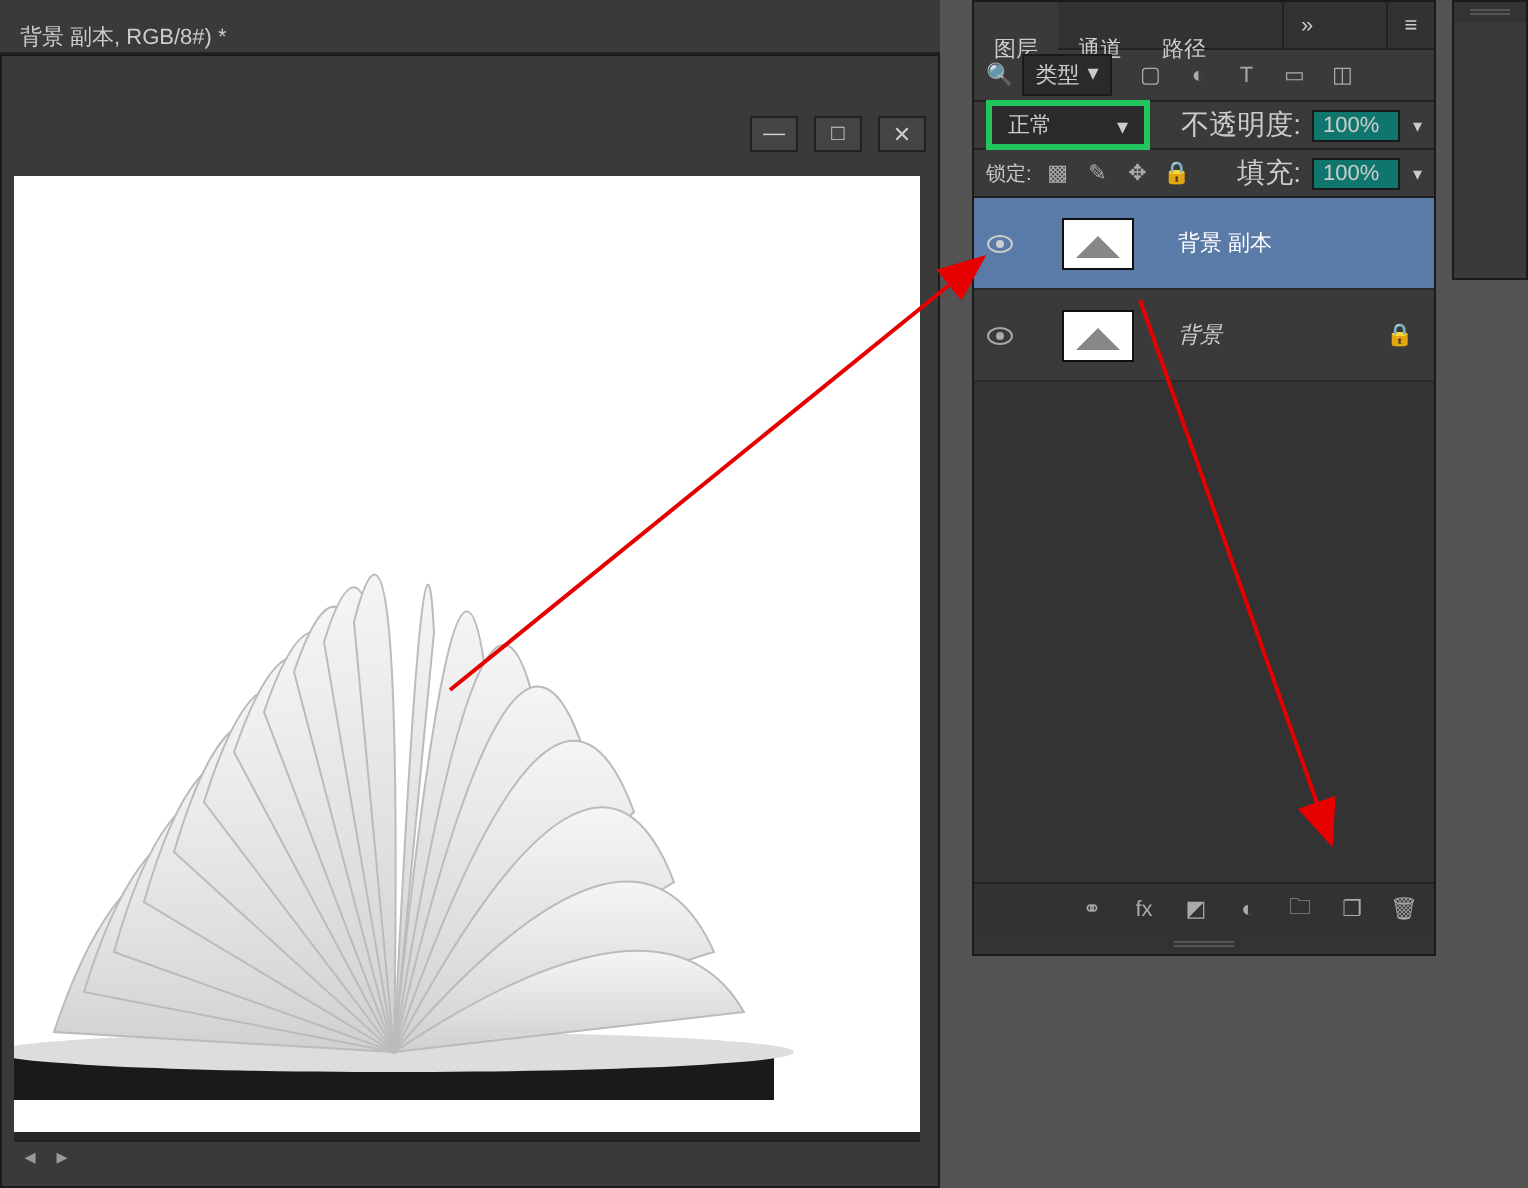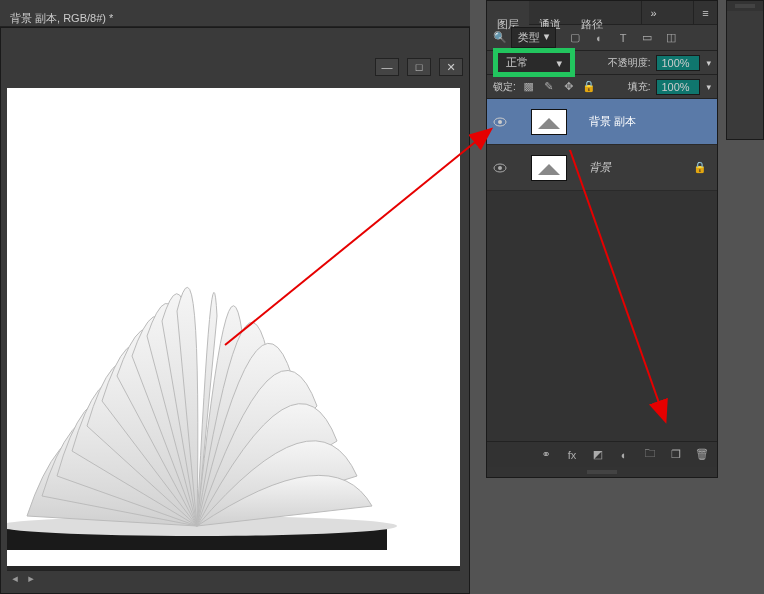--- a/index.html
+++ b/index.html
@@ -17,22 +17,22 @@
 .panel{position:absolute;right:46px;top:0;width:232px;background:#3a3a3a;border:1px solid #1a1a1a}
 .panel-tabs{height:24px;background:#323232;display:flex;border-bottom:1px solid #222}
 .panel-tab{padding:16px 10px;font-size:11px;cursor:pointer}
 .panel-tab.active{background:#3a3a3a}
 .panel-menu{margin-left:auto;width:24px;display:flex;align-items:center;justify-content:center;border-left:1px solid #222}
 .filter-row{height:26px;display:flex;align-items:center;padding:0 6px;gap:4px;border-bottom:1px solid #222}
 .filter-select{display:flex;background:#2a2a2a;padding:2px 6px;border:1px solid #1a1a1a;gap:4px}
 .filter-icons{display:flex;gap:10px;margin-left:8px}
 .filter-icon{width:14px;height:14px;display:flex;align-items:center;justify-content:center;color:#aaa}
 .blend-row,.lock-row{height:24px;display:flex;align-items:center;padding:0 6px;gap:6px;border-bottom:1px solid #222}
-.blend-select{background:#2a2a2a;padding:2px 8px;border:5px solid #22c55e;display:flex;align-items:flex-end;gap:6px;width:82px}
-.opacity-label{margin-left:auto;font-size:10px}
+.blend-select{background:#2a2a2a;padding:2px 8px;border:3px solid #22c55e;display:flex;align-items:flex-end;gap:6px;width:82px}
+.opacity-label{margin-left:auto;font-size:14px}
 .opacity-val{background:#0f766e;padding:1px 4px;border:1px solid #1a1a1a;width:44px;}
 .lock-label{font-size:10px}
 .lock-icons{display:flex;gap:6px}
 .lock-ico{width:14px;height:14px;display:flex;align-items:center;justify-content:center;color:#aaa}
 .layer-list{background:#3a3a3a}
 .layer-row{height:46px;display:flex;align-items:center;border-bottom:1px solid #2a2a2a;padding:0 4px;gap:22px}
 .layer-row.selected{background:#5a7aa8}
 .layer-row.selected .layer-name{color:#fff}
 .eye{width:18px;height:18px;display:flex;align-items:center;justify-content:center}
 .thumb{width:36px;height:26px;background:#fff;border:1px solid #111;display:flex;align-items:center;justify-content:center;overflow:hidden}

